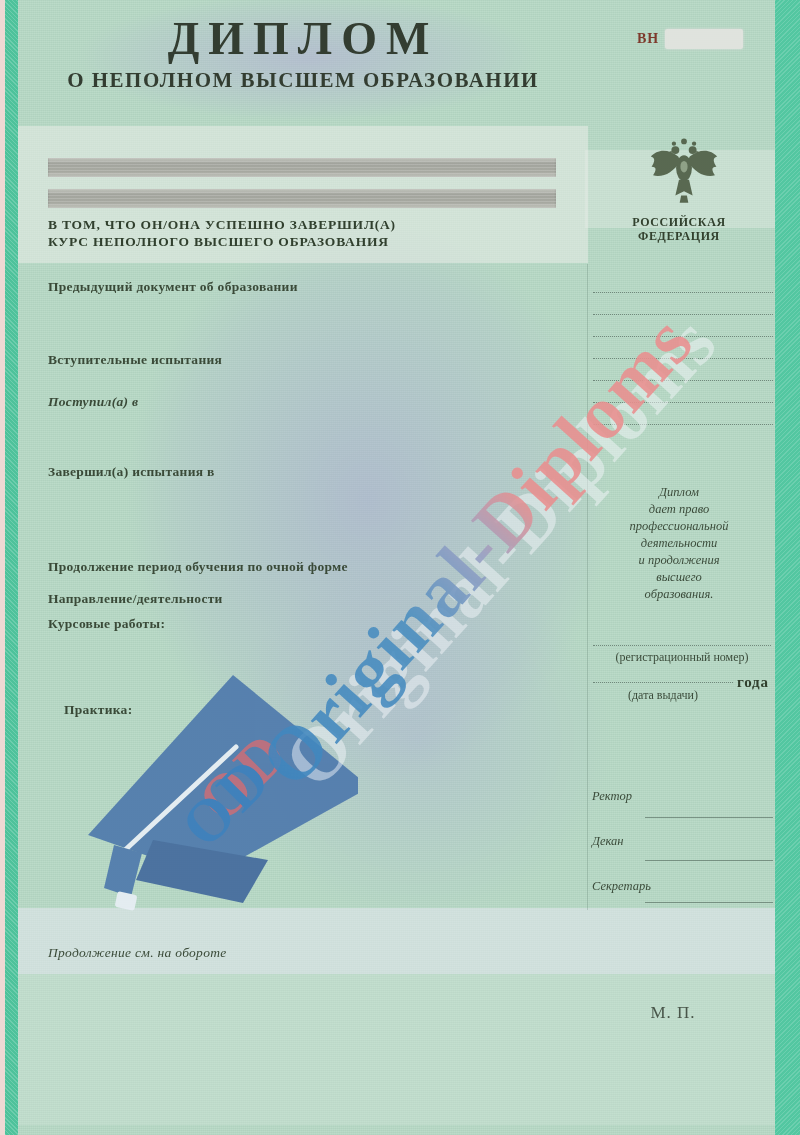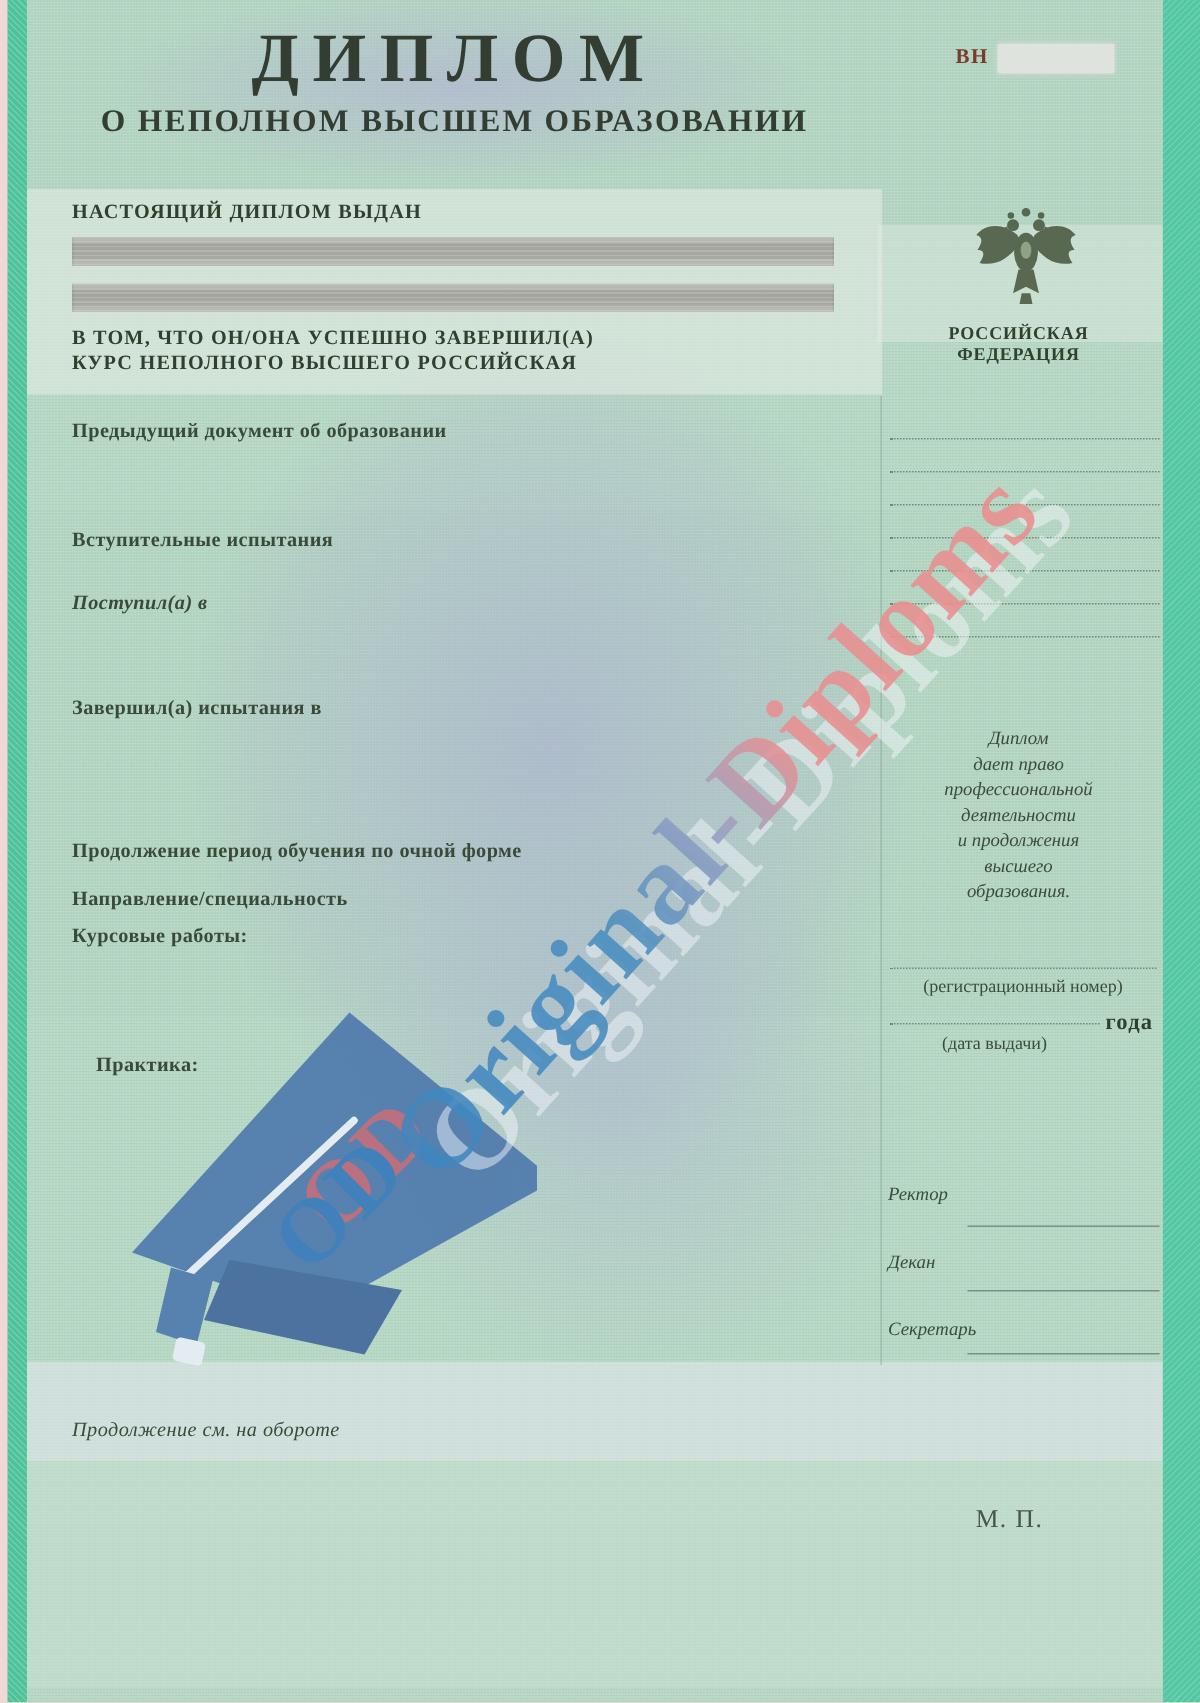--- a/index.html
+++ b/index.html
@@ -71,32 +71,31 @@
     <div class="abs band-eagle"></div>
     <div class="abs band-footer"></div>
     <div class="abs band-bottom"></div>
     <div class="abs divider-v"></div>
 
     <div class="abs serial" style="left:619px;top:31px;">ВН</div>
     <div class="abs redact" style="left:647px;top:29px;width:78px;height:20px;"></div>
     <div class="abs title" style="left:0;top:12px;width:570px;text-align:center;">ДИПЛОМ</div>
     <div class="abs subtitle" style="left:0;top:68px;width:570px;text-align:center;">О НЕПОЛНОМ ВЫСШЕМ ОБРАЗОВАНИИ</div>
 
-    <div class="abs caps" style="left:30px;top:133px;">НАСТОЯЩИЙ ДИПЛОМ ВЫДАН</div>
     <div class="abs graybar" style="left:30px;top:158px;width:508px;height:19px;"></div>
     <div class="abs graybar" style="left:30px;top:189px;width:508px;height:19px;"></div>
     <div class="abs caps" style="left:30px;top:217px;">В ТОМ, ЧТО ОН/ОНА УСПЕШНО ЗАВЕРШИЛ(А)</div>
-    <div class="abs caps" style="left:30px;top:234px;">КУРС НЕПОЛНОГО ВЫСШЕГО РОССИЙСКАЯ</div>
+    <div class="abs caps" style="left:30px;top:234px;">КУРС НЕПОЛНОГО ВЫСШЕГО ОБРАЗОВАНИЯ</div>
 
     <div class="abs fld" style="left:30px;top:279px;">Предыдущий документ об образовании</div>
     <div class="abs fld" style="left:30px;top:352px;">Вступительные испытания</div>
     <div class="abs fld" style="left:30px;top:394px;font-style:italic;">Поступил(а) в</div>
     <div class="abs fld" style="left:30px;top:464px;">Завершил(а) испытания в</div>
     <div class="abs fld" style="left:30px;top:559px;">Продолжение период обучения по очной форме</div>
-    <div class="abs fld" style="left:30px;top:591px;">Направление/специальность</div>
+    <div class="abs fld" style="left:30px;top:591px;">Направление/деятельности</div>
     <div class="abs fld" style="left:30px;top:616px;">Курсовые работы:</div>
     <div class="abs fld" style="left:46px;top:702px;">Практика:</div>
     <div class="abs fld ital" style="left:30px;top:945px;font-weight:500;">Продолжение см. на обороте</div>
 
     <svg class="abs" style="left:630px;top:136px;" width="72" height="70" viewBox="0 0 100 96">
       <g fill="#4a5940" opacity="0.88">
         <circle cx="50" cy="7" r="4"></circle>
           <circle cx="36" cy="10" r="3"></circle>
           <circle cx="64" cy="10" r="3"></circle>
         <circle cx="38" cy="19" r="5.5"></circle>

